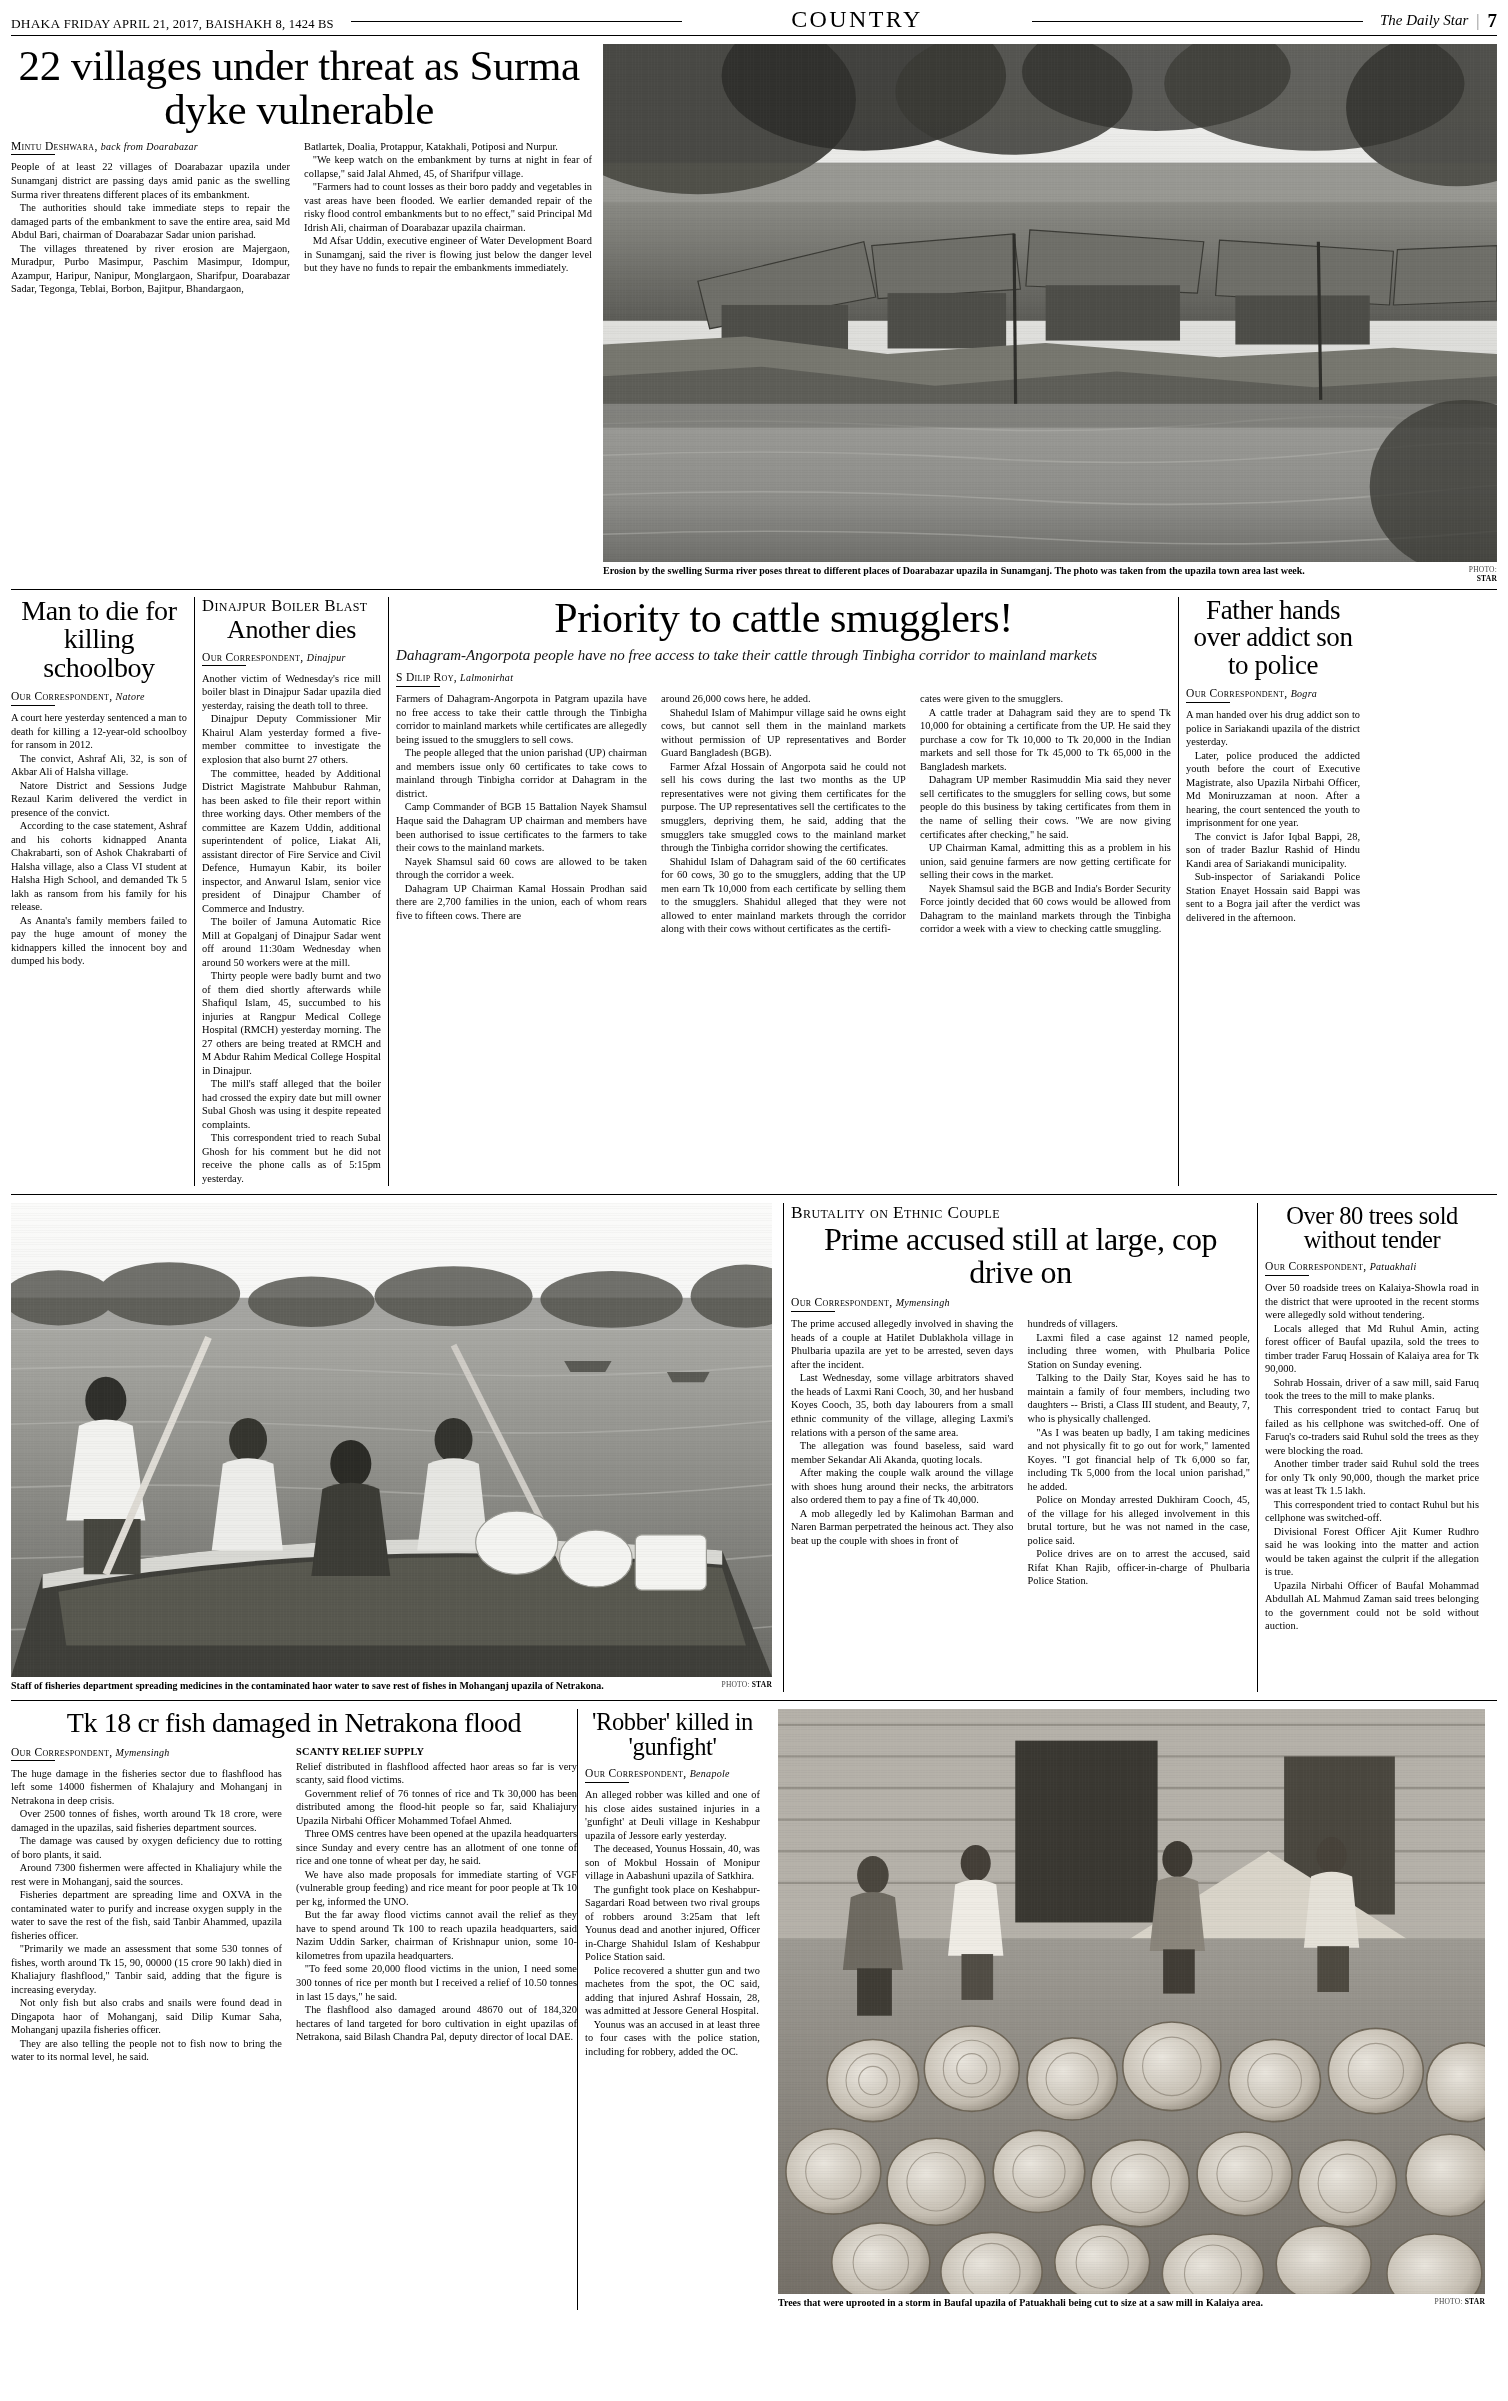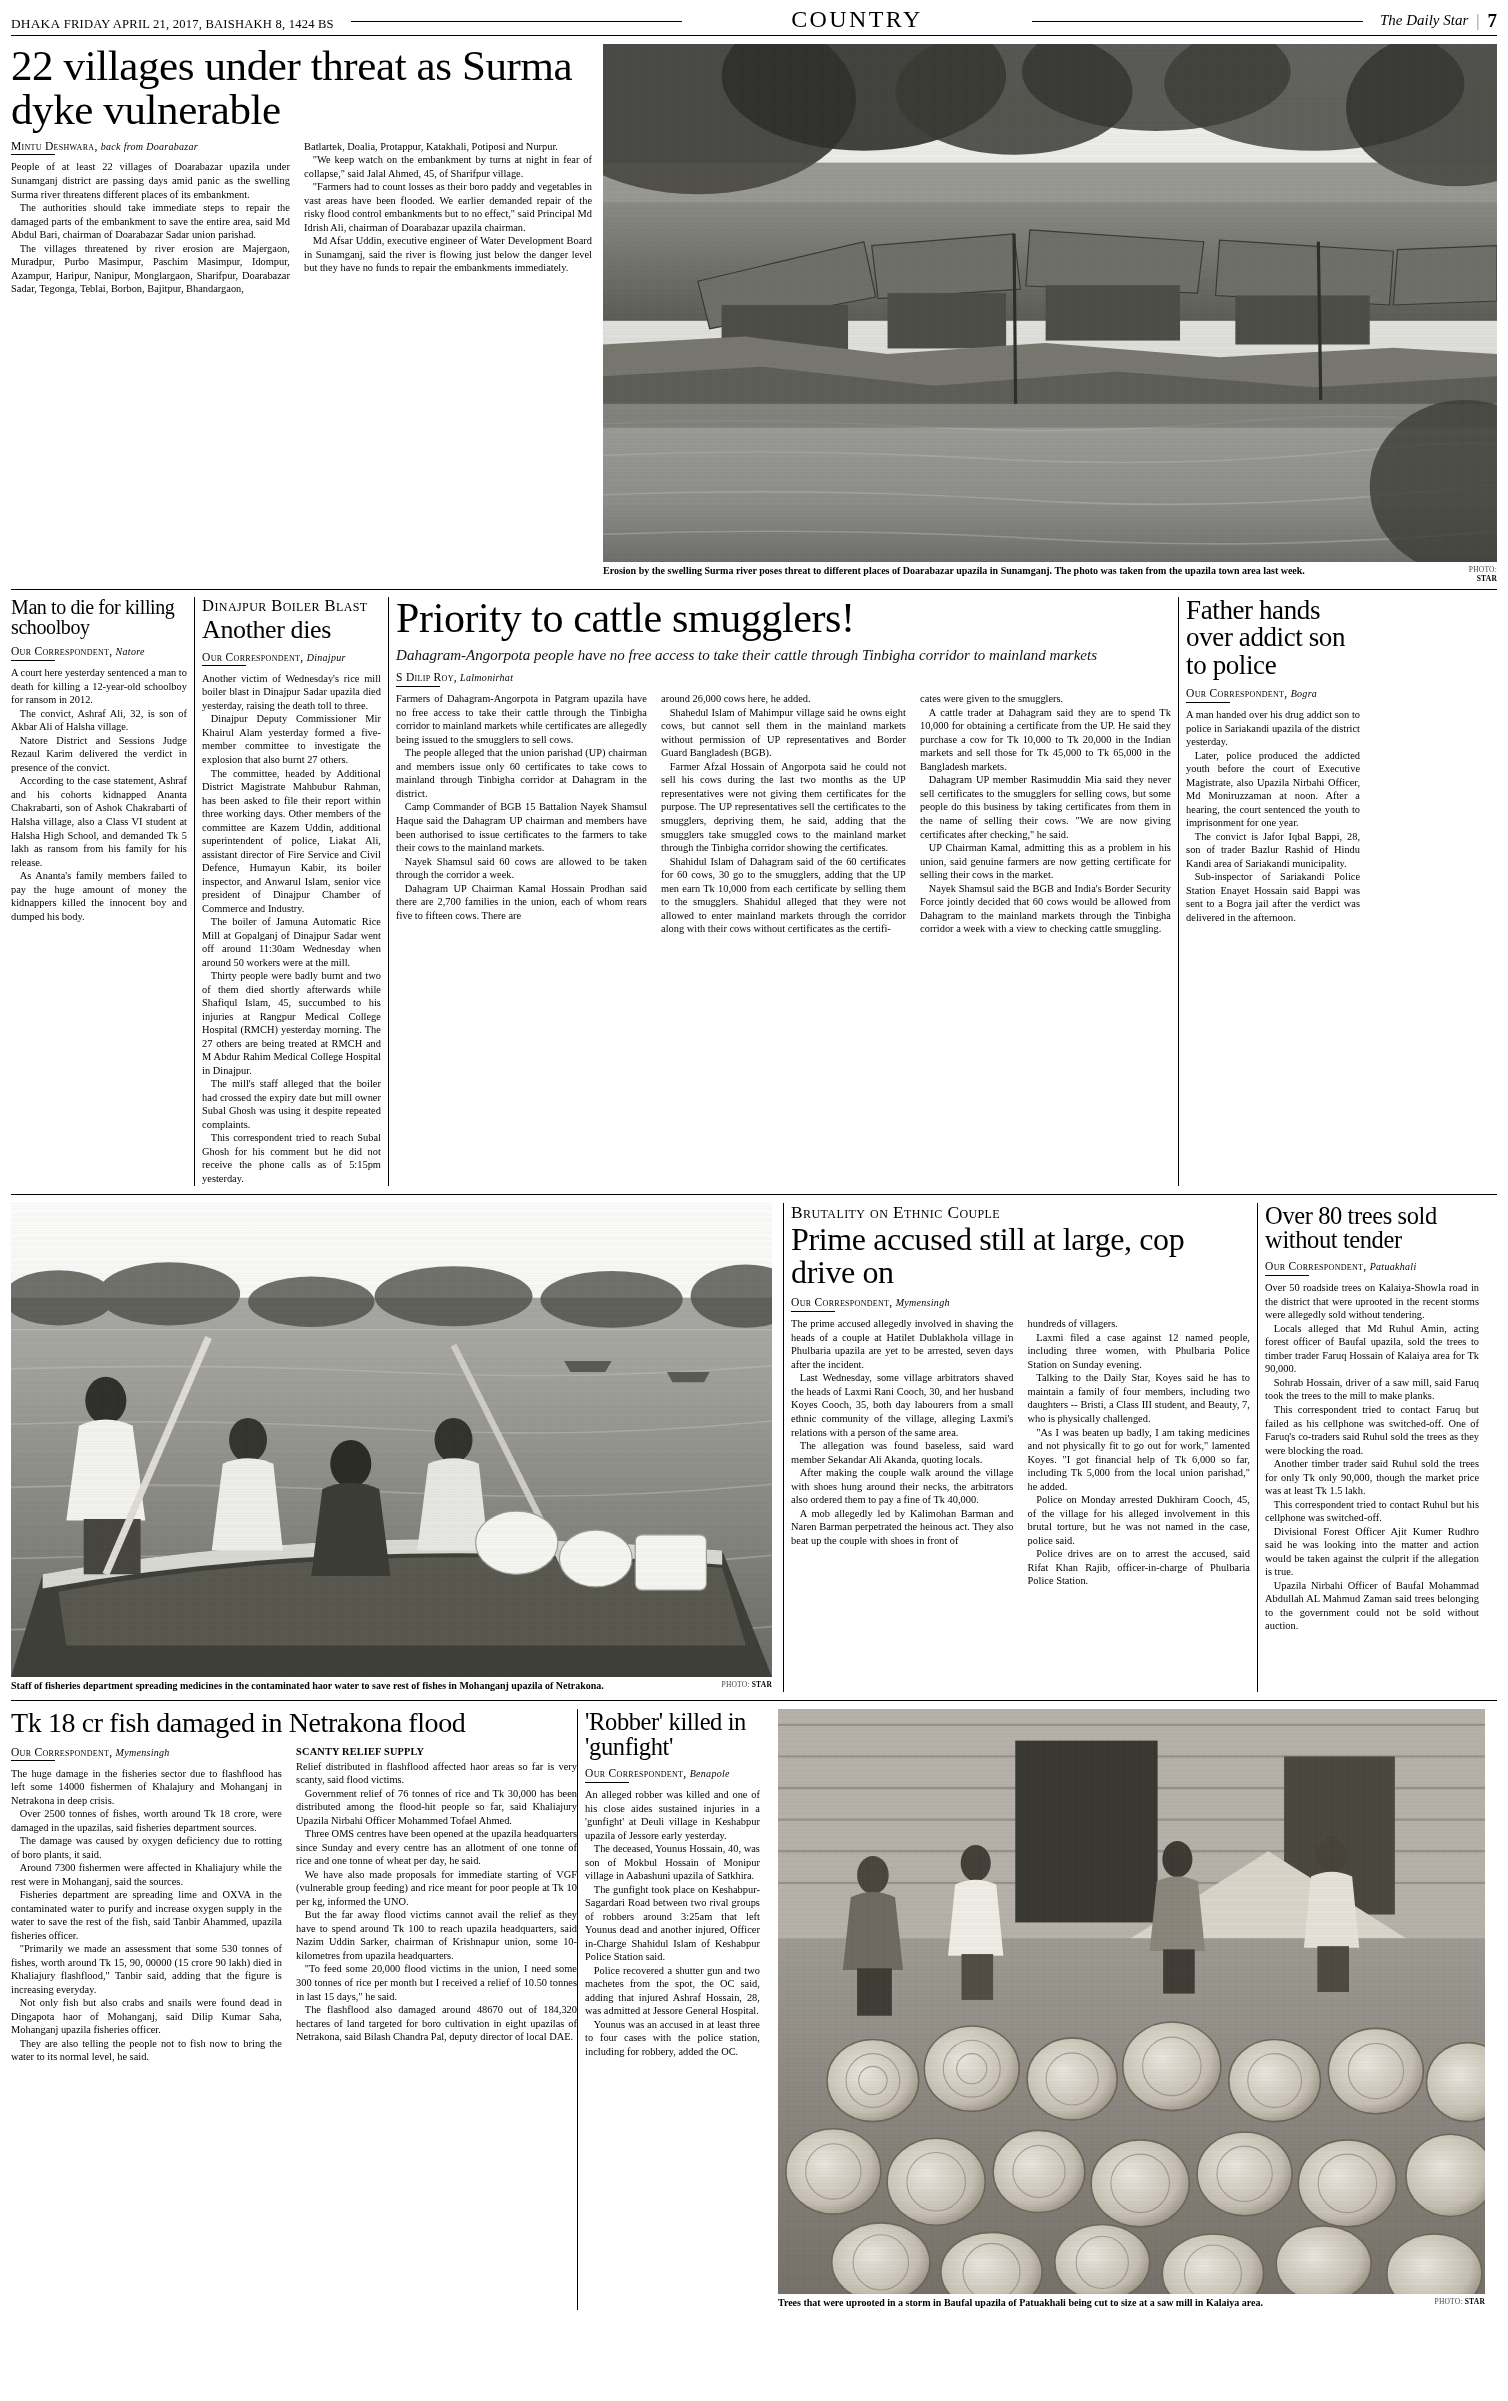--- a/index.html
+++ b/index.html
@@ -33,20 +33,21 @@
 
   
   .row { display:flex; }
   .vline { border-left:0.8px solid #000; }
   .thickrule { border-top:1.6px solid #000; }
 
   h1.headline {
     font-family:"Liberation Serif", serif;
     font-weight:400; line-height:1.02; margin:0 0 8px 0;
     letter-spacing:-0.4px;
+    text-align:center;
   }
   .byline {
     font-variant:small-caps; font-size:11.5px; letter-spacing:0.3px;
     margin:0 0 1.6px 0;
   }
   .byline i { font-variant:normal; font-style:italic; font-size:10px; }
   .byline-rule { border-bottom:0.8px solid #000; width:44px; margin:2.4px 0 5.5px 0;}
   p.body {
     font-size:10.4px; line-height:1.30; margin:0; text-align:justify;
     text-indent:8.7px; hyphens:auto;
@@ -204,21 +205,21 @@
         </div>
       </div>
     </div>
   </div>
 
   <div class="thickrule" style="margin:6.3px 0 6.3px 0;"></div>
 
   <div class="row" style="align-items:stretch;">
 
     <div class="col" style="width:183px;">
-      <h1 class="headline" style="font-size:20px;font-family:Liberation Serif, serif;">Man to die for killing schoolboy</h1>
+      <h1 class="headline" style="font-size:28px;font-family:Liberation Serif, serif;">Man to die for killing schoolboy</h1>
       <div class="byline">
         <span>Our Correspondent,</span>
         <i>Natore</i>
       </div>
       <div class="byline-rule"></div>
       <p class="body first">A court here yesterday sentenced a man to death for killing a 12-year-old schoolboy for ransom in 2012.</p>
       <p class="body">The convict, Ashraf Ali, 32, is son of Akbar Ali of Halsha village.</p>
       <p class="body">Natore District and Sessions Judge Rezaul Karim delivered the verdict in presence of the convict.</p>
       <p class="body">According to the case statement, Ashraf and his cohorts kidnapped Ananta Chakrabarti, son of Ashok Chakrabarti of Halsha village, also a Class VI student at Halsha High School, and demanded Tk 5 lakh as ransom from his family for his release.</p>
       <p class="body">As Ananta's family members failed to pay the huge amount of money the kidnappers killed the innocent boy and dumped his body.</p>

